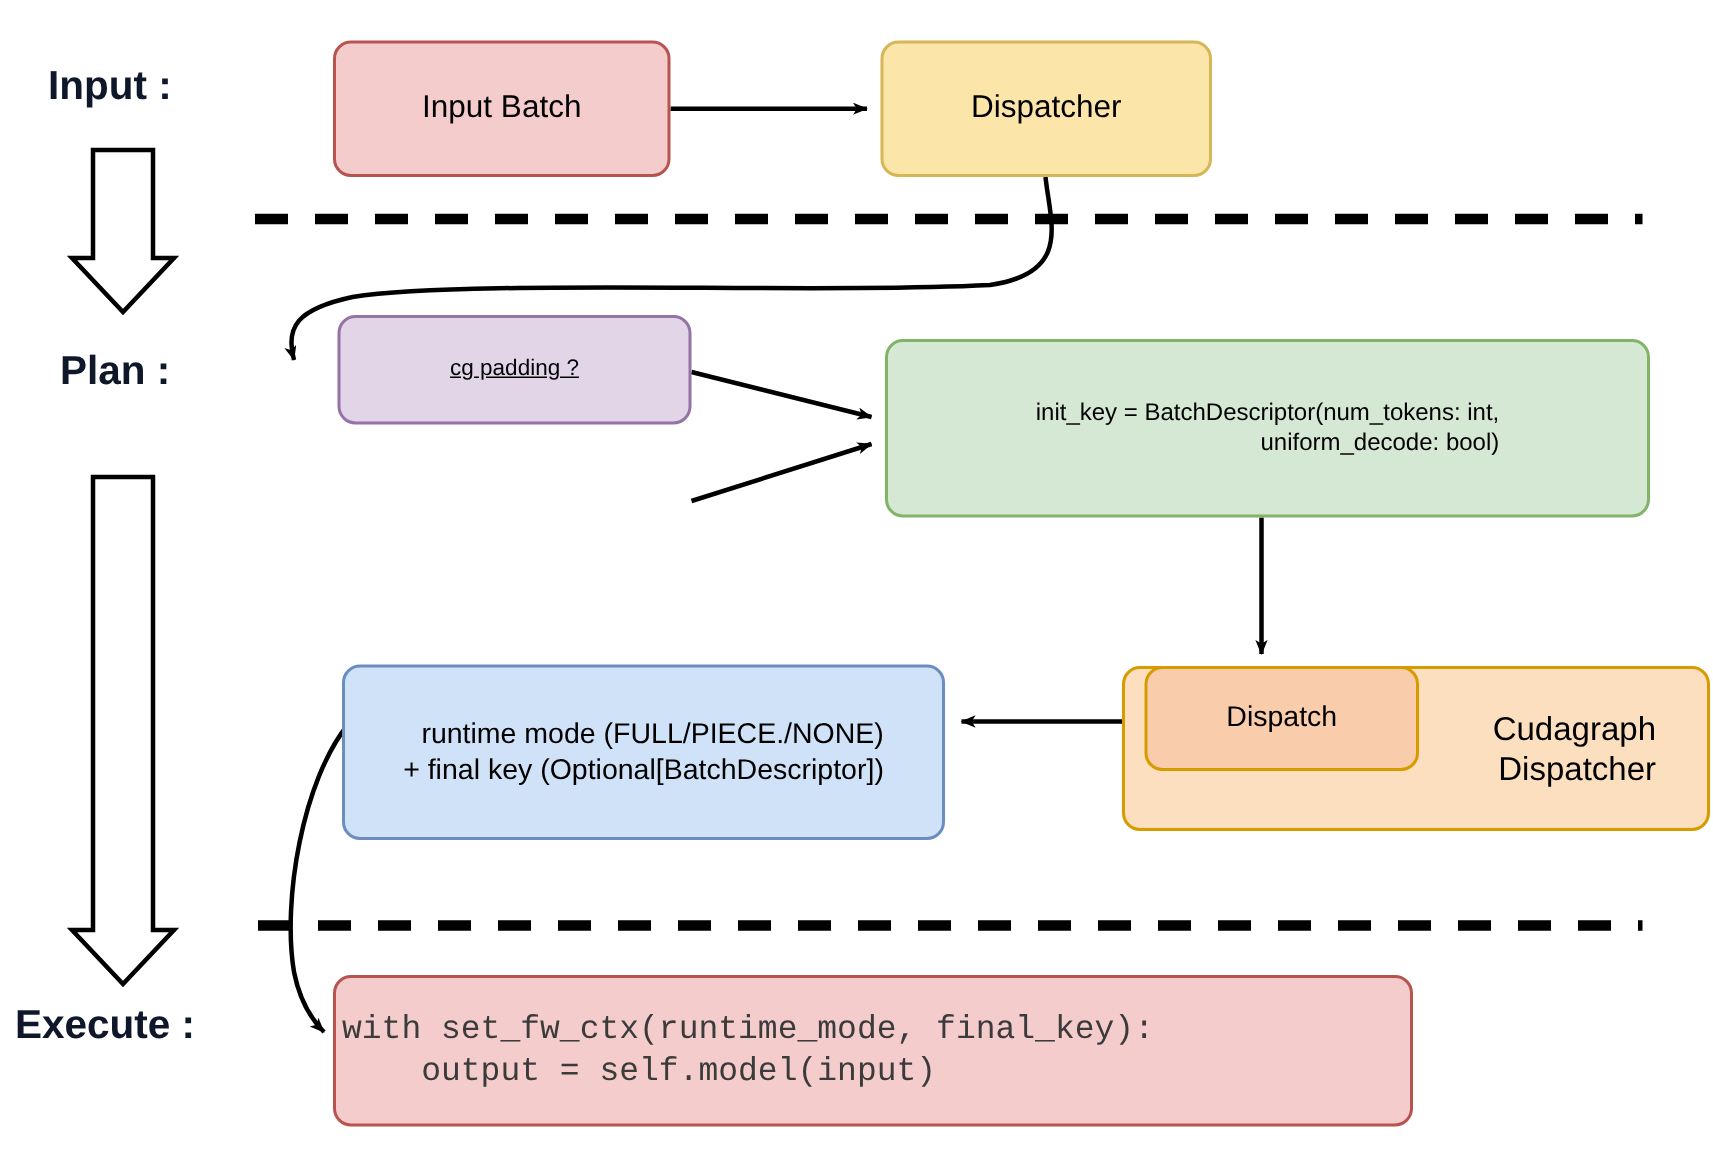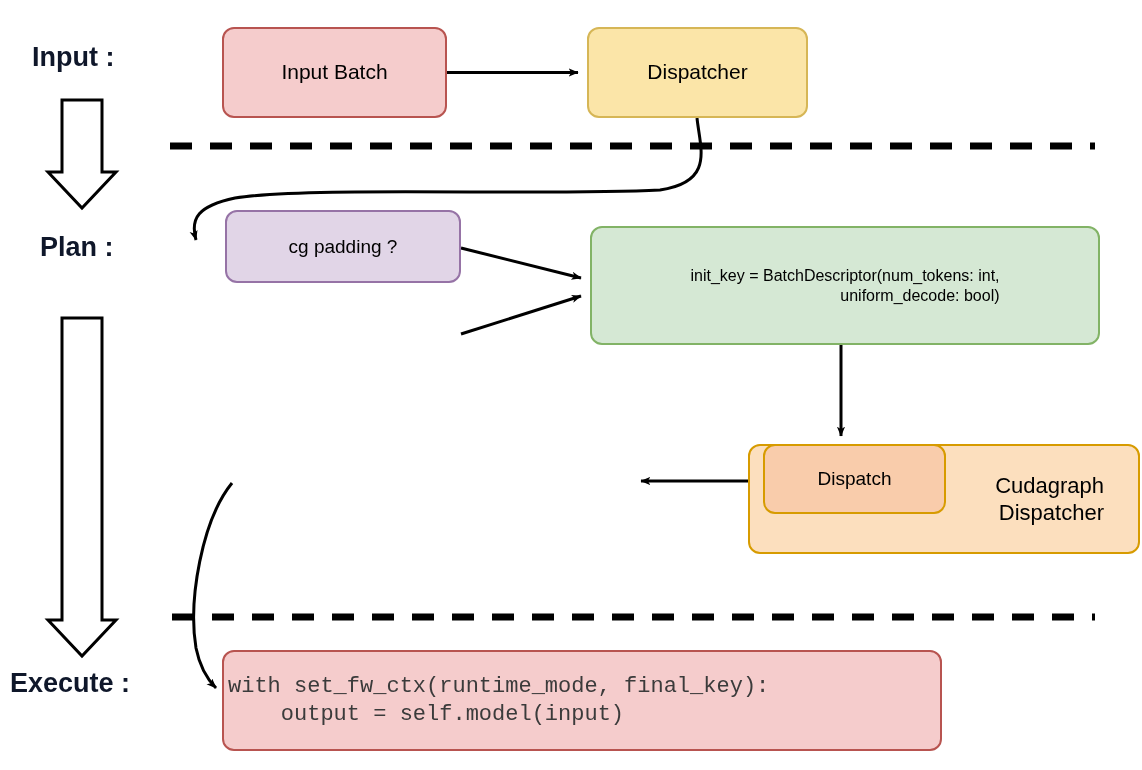--- a/index.html
+++ b/index.html
@@ -75,37 +75,41 @@
 
   <div class="node n-pink" style="left:222px;top:27px;width:225px;height:91px;">
     <span class="txt" style="font-size:21px;">Input Batch</span>
   </div>
 
   <div class="node n-yellow" style="left:587px;top:27px;width:221px;height:91px;">
     <span class="txt" style="font-size:21px;">Dispatcher</span>
   </div>
 
   <div class="node n-purple" style="left:225px;top:210px;width:236px;height:73px;">
-    <span class="txt" style="font-size:19px;">cg padding ?</span>
+    <span class="txt" style="font-size:15px;text-decoration:underline;">cg padding ?</span>
   </div>
 
 
   <div class="node n-green" style="left:590px;top:226px;width:510px;height:119px;">
     <span class="txt" style="font-size:16px;">init_key = BatchDescriptor(num_tokens: int,
 uniform_decode: bool)</span>
   </div>
 
   <div class="node n-orange-outer" style="left:748px;top:444px;width:392px;height:110px;justify-content:flex-end;padding-right:26px;">
     <span class="txt" style="font-size:22px;">Cudagraph
 Dispatcher</span>
   </div>
 
   <div class="node n-orange-inner" style="left:763px;top:444px;width:183px;height:70px;">
     <span class="txt" style="font-size:19px;">Dispatch</span>
   </div>
 
+  <div class="node n-blue" style="left:228px;top:443px;width:402px;height:117px;">
+    <span class="txt" style="font-size:19px;">runtime mode (FULL/PIECE./NONE)
++ final key (Optional[BatchDescriptor])</span>
+  </div>
 
   <div class="node n-pink code" style="left:222px;top:650px;width:720px;height:101px;">
     <span class="txt" style="font-size:22px;color:#3b3b3b;">with set_fw_ctx(runtime_mode, final_key):
     output = self.model(input)</span>
   </div>
 
 </div>
 
 </body></html>

